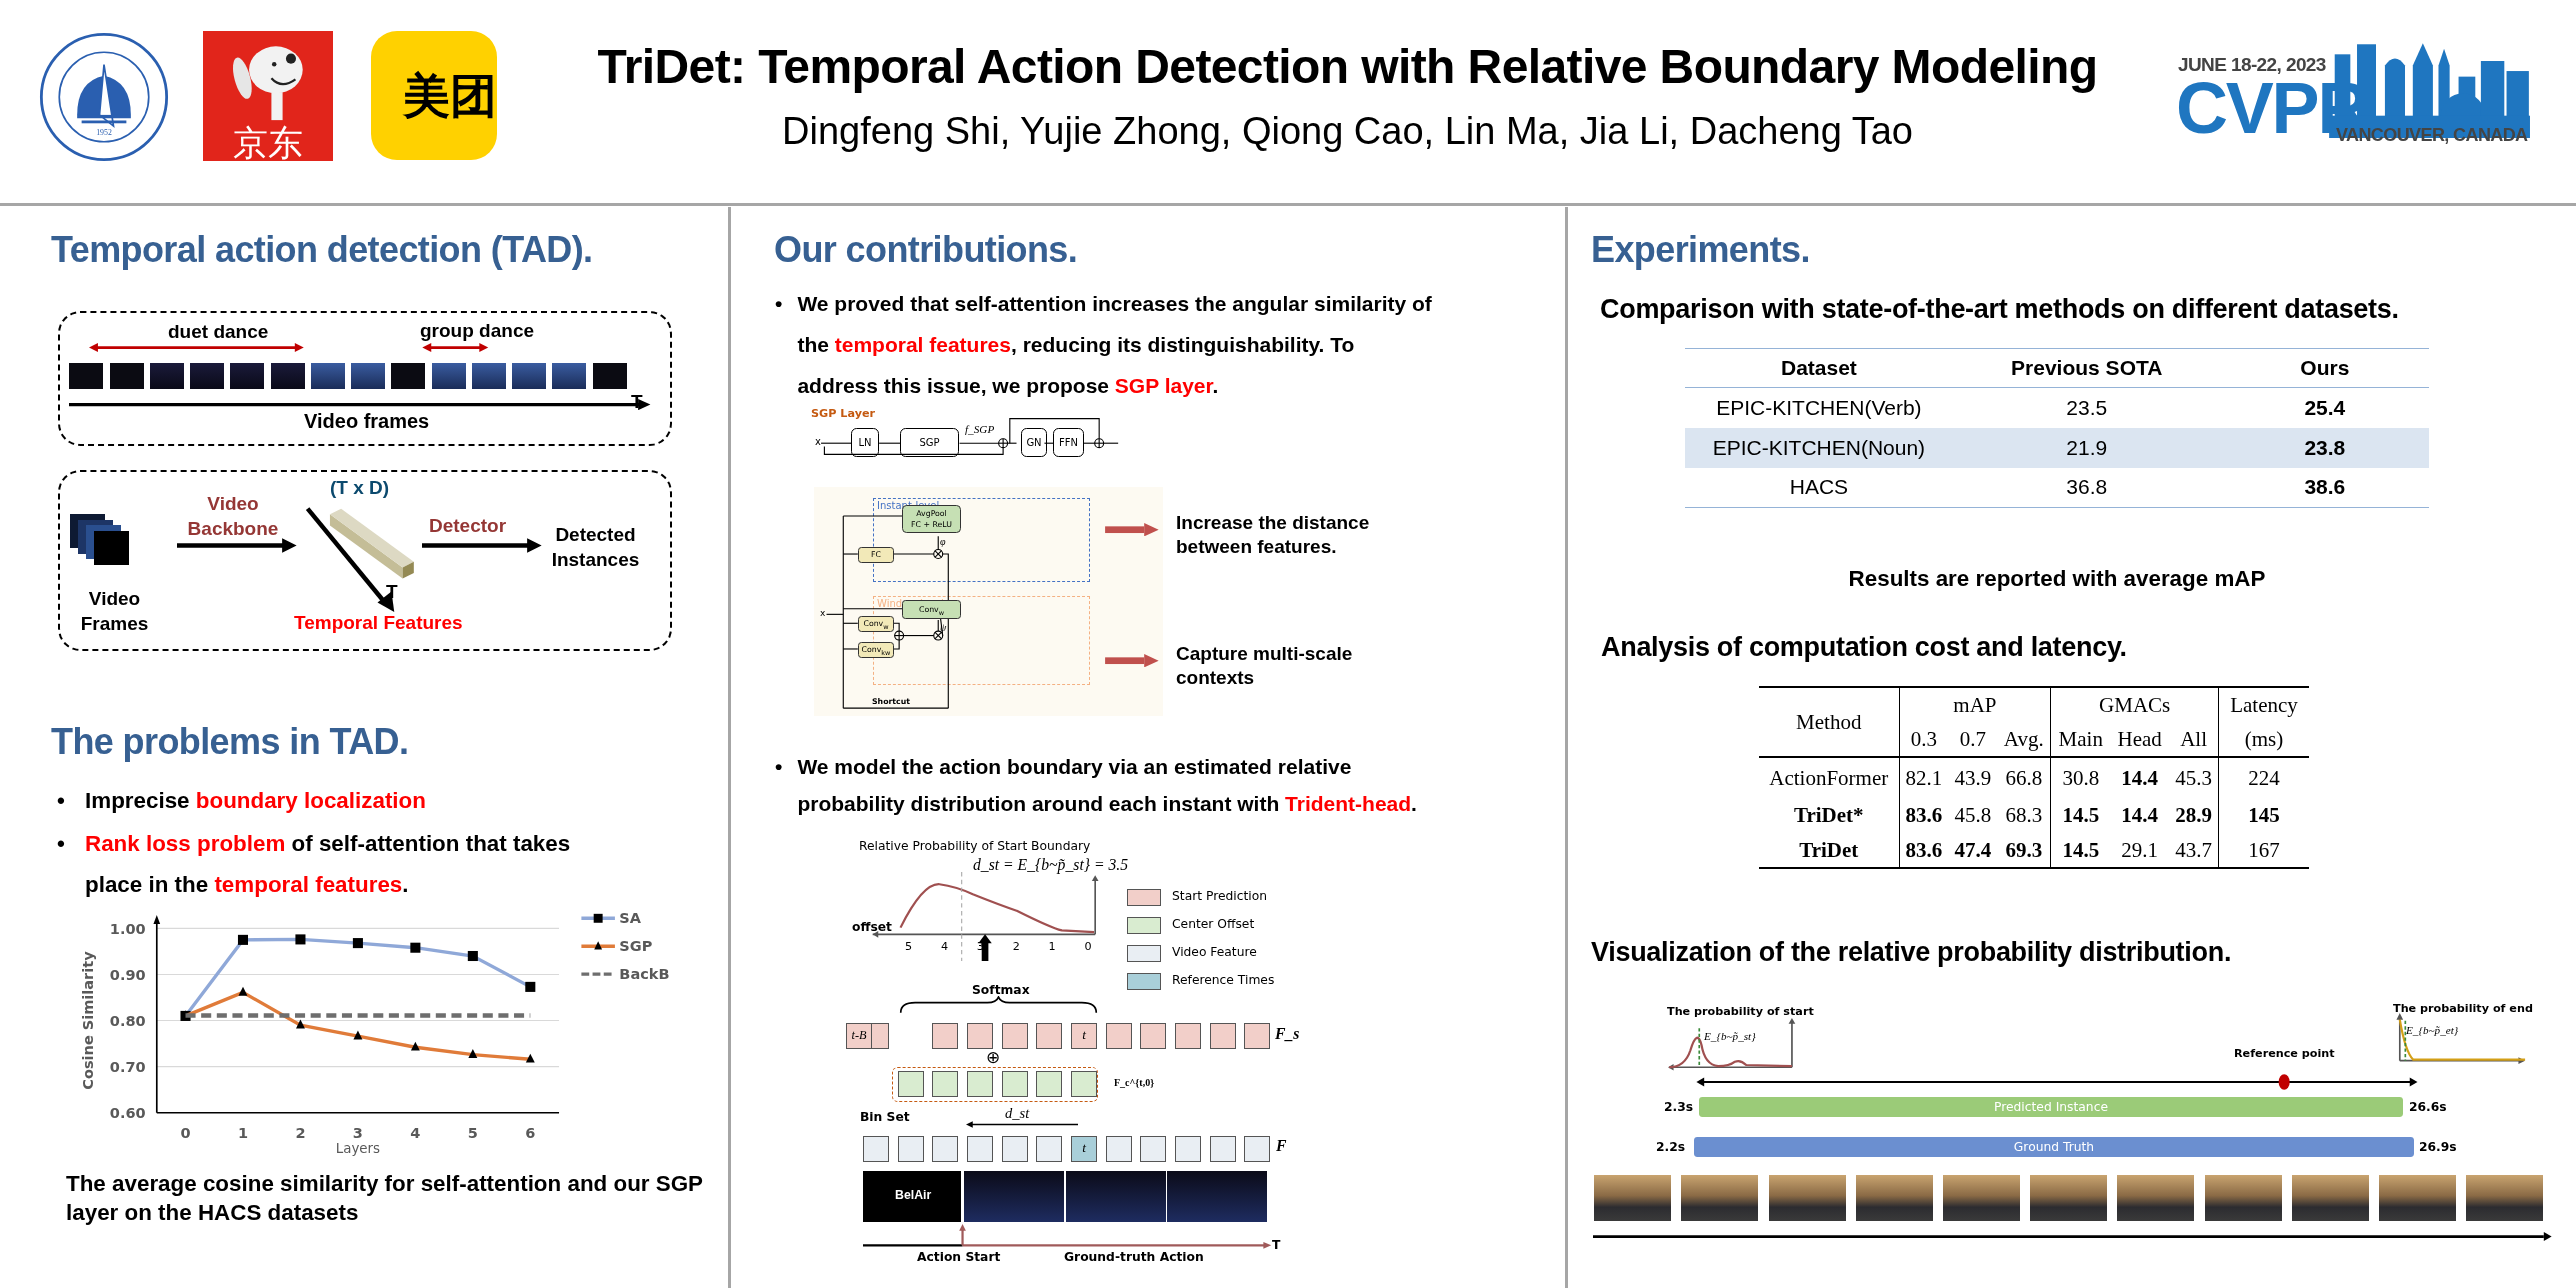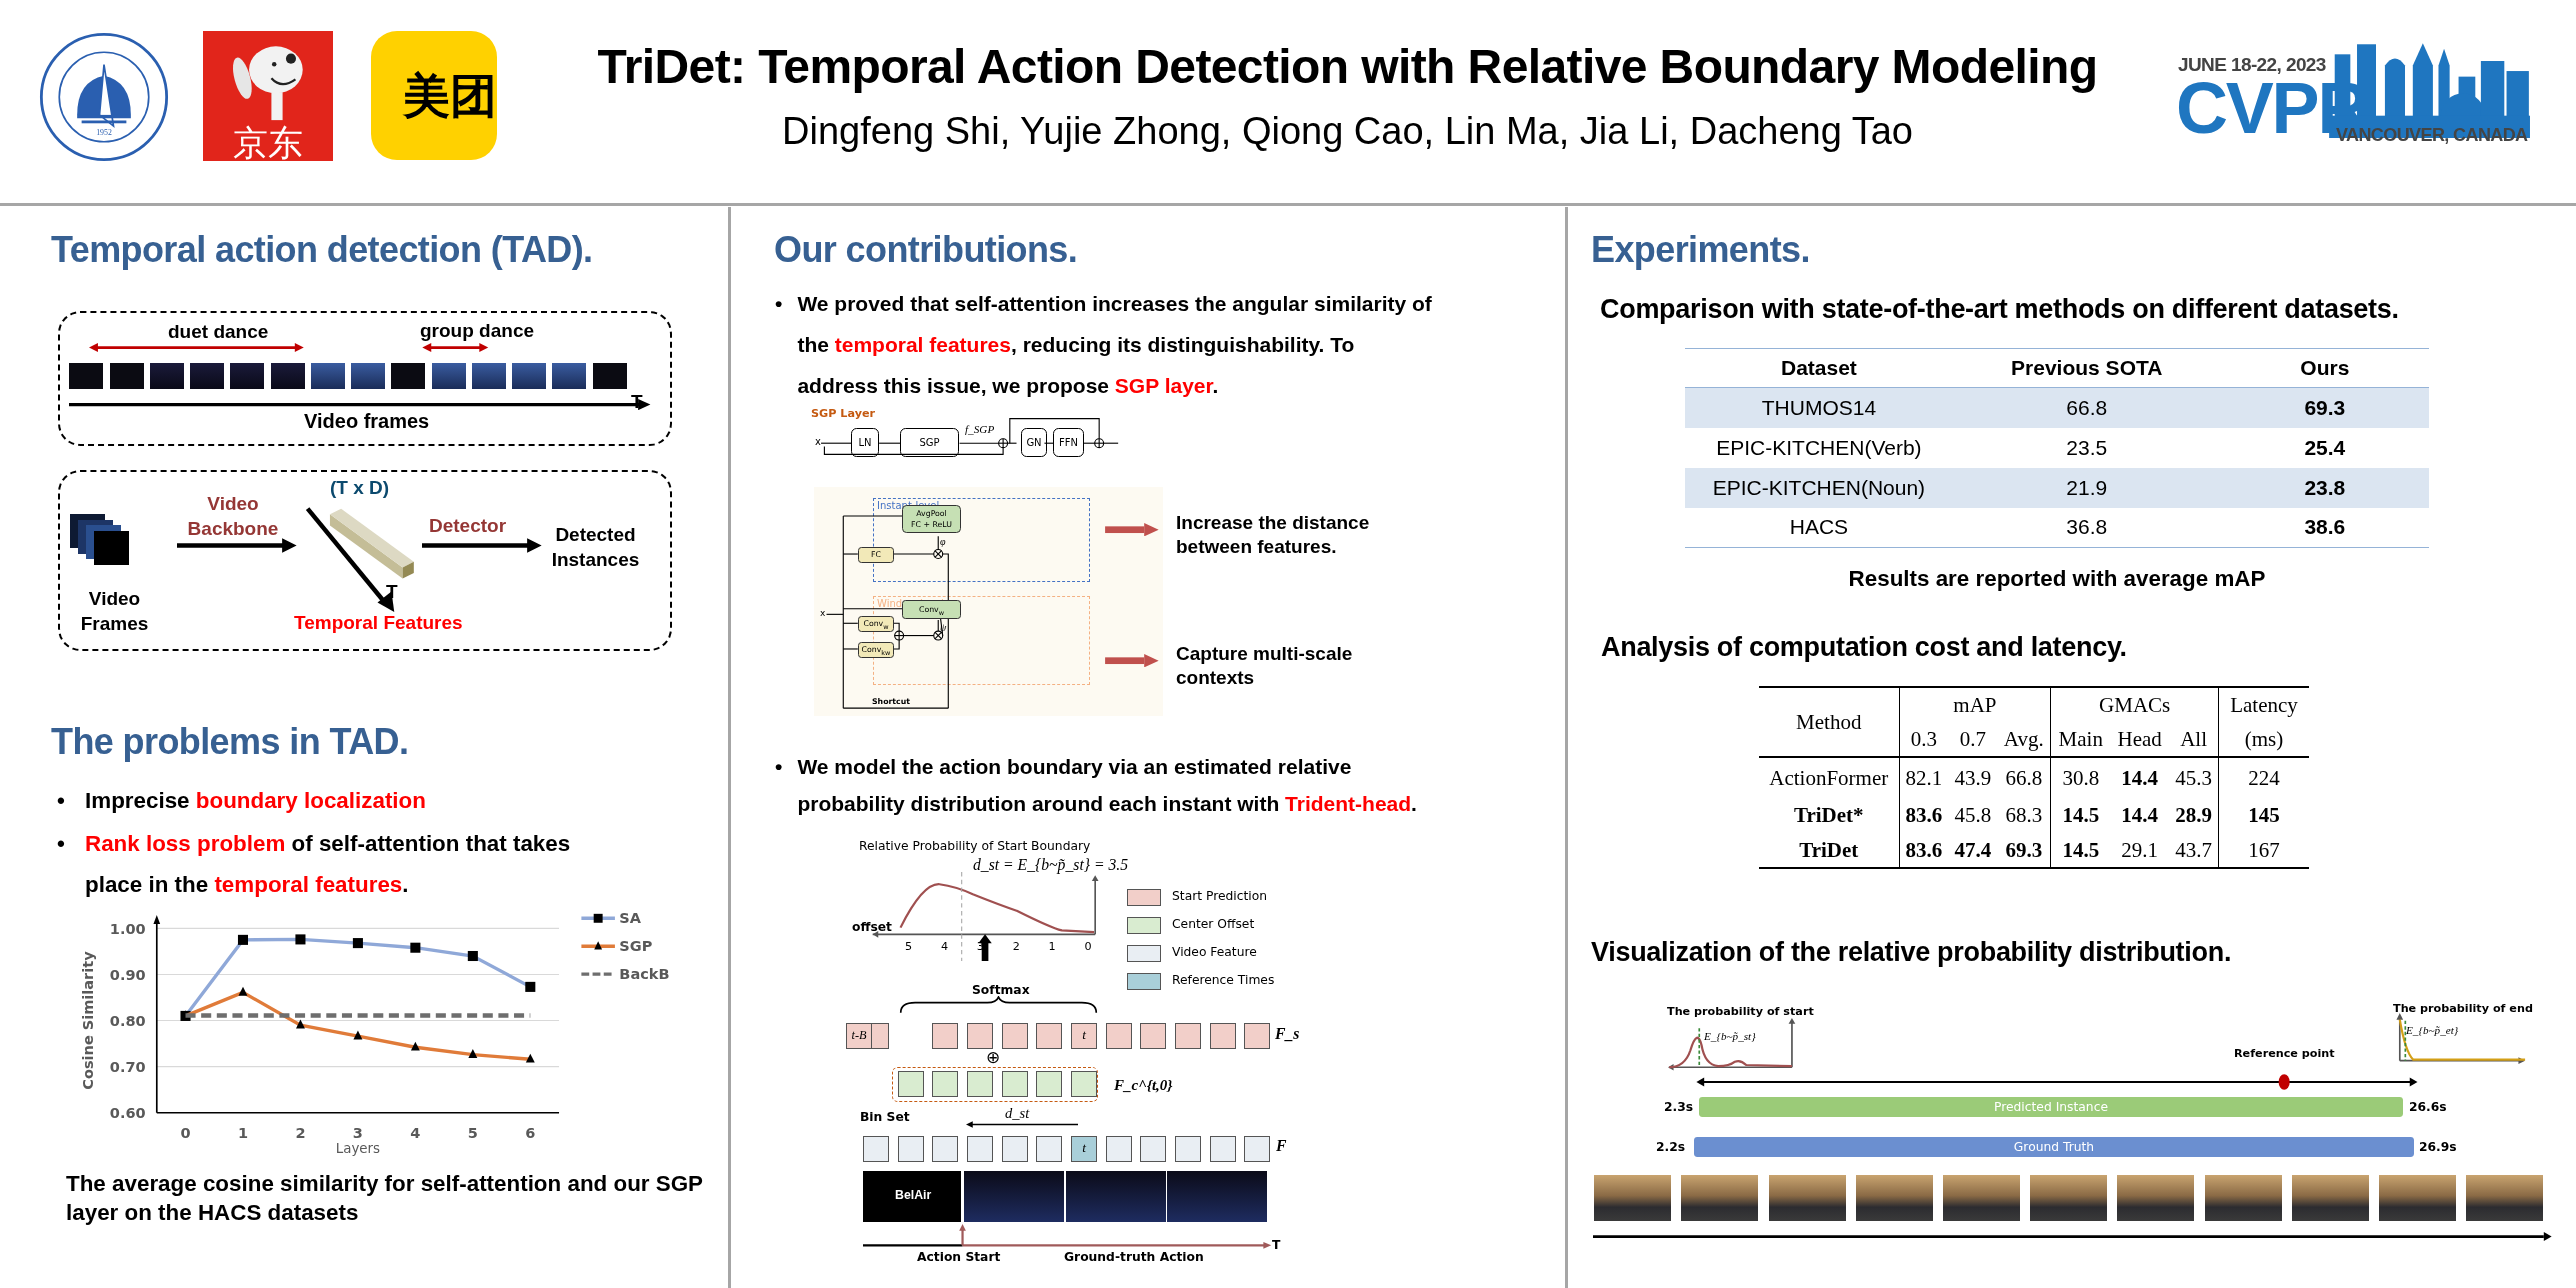--- a/index.html
+++ b/index.html
@@ -374,21 +374,21 @@
 
     <div class="abs" style="left:892px;top:1067px;width:206px;height:35px;border:1.7px dashed #c55a11;border-radius:5.6px"></div>
     <div>
       <div class="cell cell-green" style="left:898px;top:1071px"></div>
       <div class="cell cell-green" style="left:932px;top:1071px"></div>
       <div class="cell cell-green" style="left:967px;top:1071px"></div>
       <div class="cell cell-green" style="left:1002px;top:1071px"></div>
       <div class="cell cell-green" style="left:1036px;top:1071px"></div>
       <div class="cell cell-green" style="left:1071px;top:1071px"></div>
     </div>
-    <div class="abs serif b" style="left:1114px;top:1077px;font-size:15px;font-style:italic">F_c^{t,0}</div>
+    <div class="abs serif b" style="left:1114px;top:1077px;font-size:10px;">F_c^{t,0}</div>
     <div class="abs small b" style="left:860px;top:1110px;font-size:12.3px">Bin Set</div>
     <div class="abs serif" style="left:1005px;top:1105px;font-size:14.5px;font-style:italic">d_st</div>
     <svg class="abs" style="left:966px;top:1120px" width="112" height="9" viewBox="0 0 200 16">
         <line x1="8" y1="8" x2="200" y2="8" stroke="#000" stroke-width="3"></line>
         <polygon points="0,8 12,2 12,14" fill="#000"></polygon>
       </svg>
 
     <div>
       <div class="cell cell-gray" style="left:863px;top:1136px"></div>
       <div class="cell cell-gray" style="left:898px;top:1136px"></div>
@@ -442,25 +442,20 @@
 
   <table class="abs tbl" style="left:1685px;top:348px;width:744px;border-collapse:collapse;font-size:21px">
     <thead>
       <tr style="border-top:1.7px solid #95b3d7;border-bottom:1.7px solid #95b3d7;height:39px">
         <th style="font-weight:bold;width:36%">Dataset</th>
         <th style="font-weight:bold;width:36%">Previous SOTA</th>
         <th style="font-weight:bold;width:28%">Ours</th>
       </tr>
     </thead>
     <tbody>
-      <tr style="height:40px;background:#dbe5f1">
-        <td>THUMOS14</td>
-          <td>66.8</td>
-          <td class="b">69.3</td>
-      </tr>
       <tr style="height:40px">
         <td>EPIC-KITCHEN(Verb)</td>
           <td>23.5</td>
           <td class="b">25.4</td>
       </tr>
       <tr style="height:40px;background:#dbe5f1">
         <td>EPIC-KITCHEN(Noun)</td>
           <td>21.9</td>
           <td class="b">23.8</td>
       </tr>

